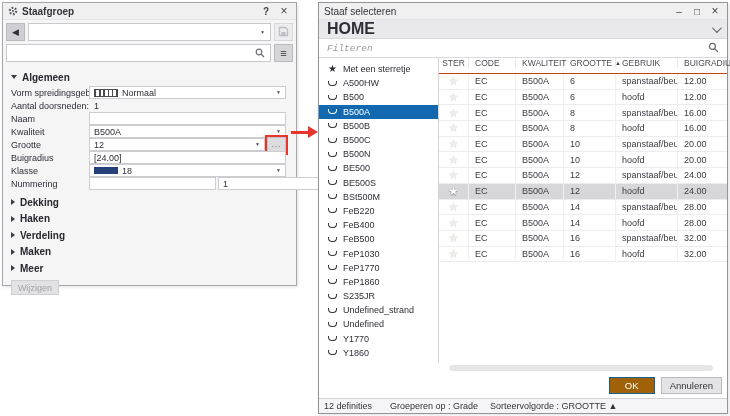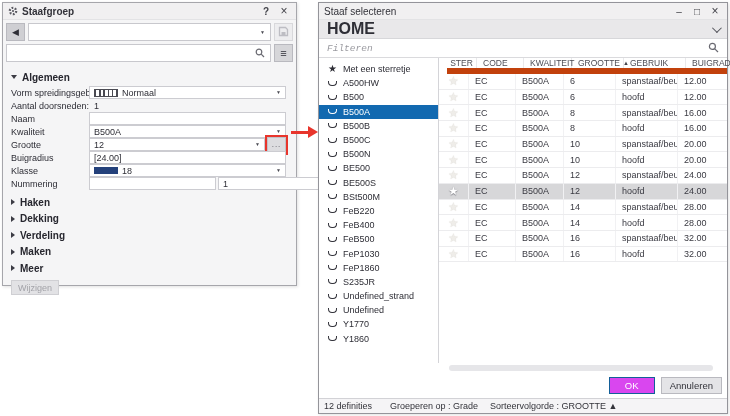--- a/index.html
+++ b/index.html
@@ -60,41 +60,41 @@
 
   .content { flex:1; display:flex; min-height:0; }
   .tree { width:120px; border-right:1px solid #d4d4d8; padding-top:4px; background:#fff; overflow:hidden; }
   .tree-row { height:14.2px; display:flex; align-items:center; gap:6px; padding-left:9px; font-size:9px; color:#2e2e36; white-space:nowrap; }
   .tree-row.selected { background:#1269b0; color:#fff; }
   .rebar-icon { width:9px; height:5px; border:1.4px solid #33333b; border-top:none; border-radius:0 0 4px 4px; flex-shrink:0; }
   .tree-row.selected .rebar-icon { border-color:#fff; }
   .star-glyph { font-size:10px; line-height:1; color:#2e2e36; }
 
   .table-area { flex:1; display:flex; flex-direction:column; min-width:0; }
-  .thead { display:flex; height:16px; border-bottom:6px solid #c2410c; align-items:center;margin-left:8px; }
+  .thead { display:flex; height:16px; border-bottom:1px solid #c2410c; align-items:flex-start; }
   .th { font-size:8.5px; color:#4c4c54; display:flex; align-items:center; gap:3px; padding-left:6px; border-right:1px solid #e9e9eb; }
   .sort-arr { font-size:6px; color:#44444b; }
   .trow { display:flex; height:15.7px; border-bottom:1px solid #ececee; align-items:stretch; }
   .trow.selected { background:#d7d7d9; }
   .td { font-size:9px; color:#3a3a42; display:flex; align-items:center; padding-left:6px; border-right:1px solid #f1f1f3; overflow:hidden; white-space:nowrap; }
   .c1 { width:30px; flex:none; justify-content:center; padding-left:0; }
   .c2 { width:47px; flex:none; }
   .c3 { width:48px; flex:none; }
   .c4 { width:52px; flex:none; }
   .c5 { width:62px; flex:none; }
   .c6 { flex:1; border-right:none; }
   .star { font-size:12px; line-height:1; }
   .star.dim { color:#efede9; text-shadow:0 0 1px #d3d0cb; }
   .star.lit { color:#ffffff; text-shadow:0 0 1px #8a8a90, 0 1px 1px #8a8a90; }
 
   .hscroll-zone { height:10px; display:flex; align-items:center; padding-left:130px; padding-right:14px; }
   .hscroll { height:6px; flex:1; background:#e6e6e9; border-radius:3px; }
   .btnrow { height:25px; display:flex; justify-content:flex-end; align-items:center; gap:6px; padding-right:5px; }
   .btn { height:17px; font-size:9.5px; font-family:inherit; border:1px solid #b9b9bf; background:#e4e4e7; color:#33333a; padding:0 8px; min-width:44px; }
-  .btn.ok { background:#d946ef; border-color:#135f98; color:#fff; min-width:46px; }
+  .btn.ok { background:#a16207; border-color:#135f98; color:#fff; min-width:46px; }
   .statusbar { height:15px; border-top:1px solid #d2d2d6; background:#f5f4f6; display:flex; align-items:center; font-size:9px; color:#33333a; padding-left:5px; }
   .statusbar .st-count { width:66px; }
   .statusbar .st-group { margin-right:12px; }
 </style>
 </head>
 <body>
 
 <div class="stage">
 
   <div class="dlg left-dlg">
@@ -222,25 +222,25 @@
         <div class="pctrl">
           <input class="field" value="" style="">
           <input class="field" value="1" style="">
         </div>
       </div>
     </div>
 
     <div class="csec-list">
       <div class="csec">
           <span class="caret-right"></span>
-          <span>Haken</span>
+          <span>Dekking</span>
         </div>
       <div class="csec">
           <span class="caret-right"></span>
-          <span>Dekking</span>
+          <span>Haken</span>
         </div>
       <div class="csec">
           <span class="caret-right"></span>
           <span>Verdeling</span>
         </div>
       <div class="csec">
           <span class="caret-right"></span>
           <span>Maken</span>
         </div>
       <div class="csec">
@@ -333,20 +333,24 @@
             <div class="tree-row">
               <span class="rebar-icon"></span>
               <span>FeB500</span>
             </div>
             <div class="tree-row">
               <span class="rebar-icon"></span>
               <span>FeP1030</span>
             </div>
             <div class="tree-row">
               <span class="rebar-icon"></span>
+              <span>FeP1770</span>
+            </div>
+            <div class="tree-row">
+              <span class="rebar-icon"></span>
               <span>FeP1860</span>
             </div>
             <div class="tree-row">
               <span class="rebar-icon"></span>
               <span>S235JR</span>
             </div>
             <div class="tree-row">
               <span class="rebar-icon"></span>
               <span>Undefined_strand</span>
             </div>

